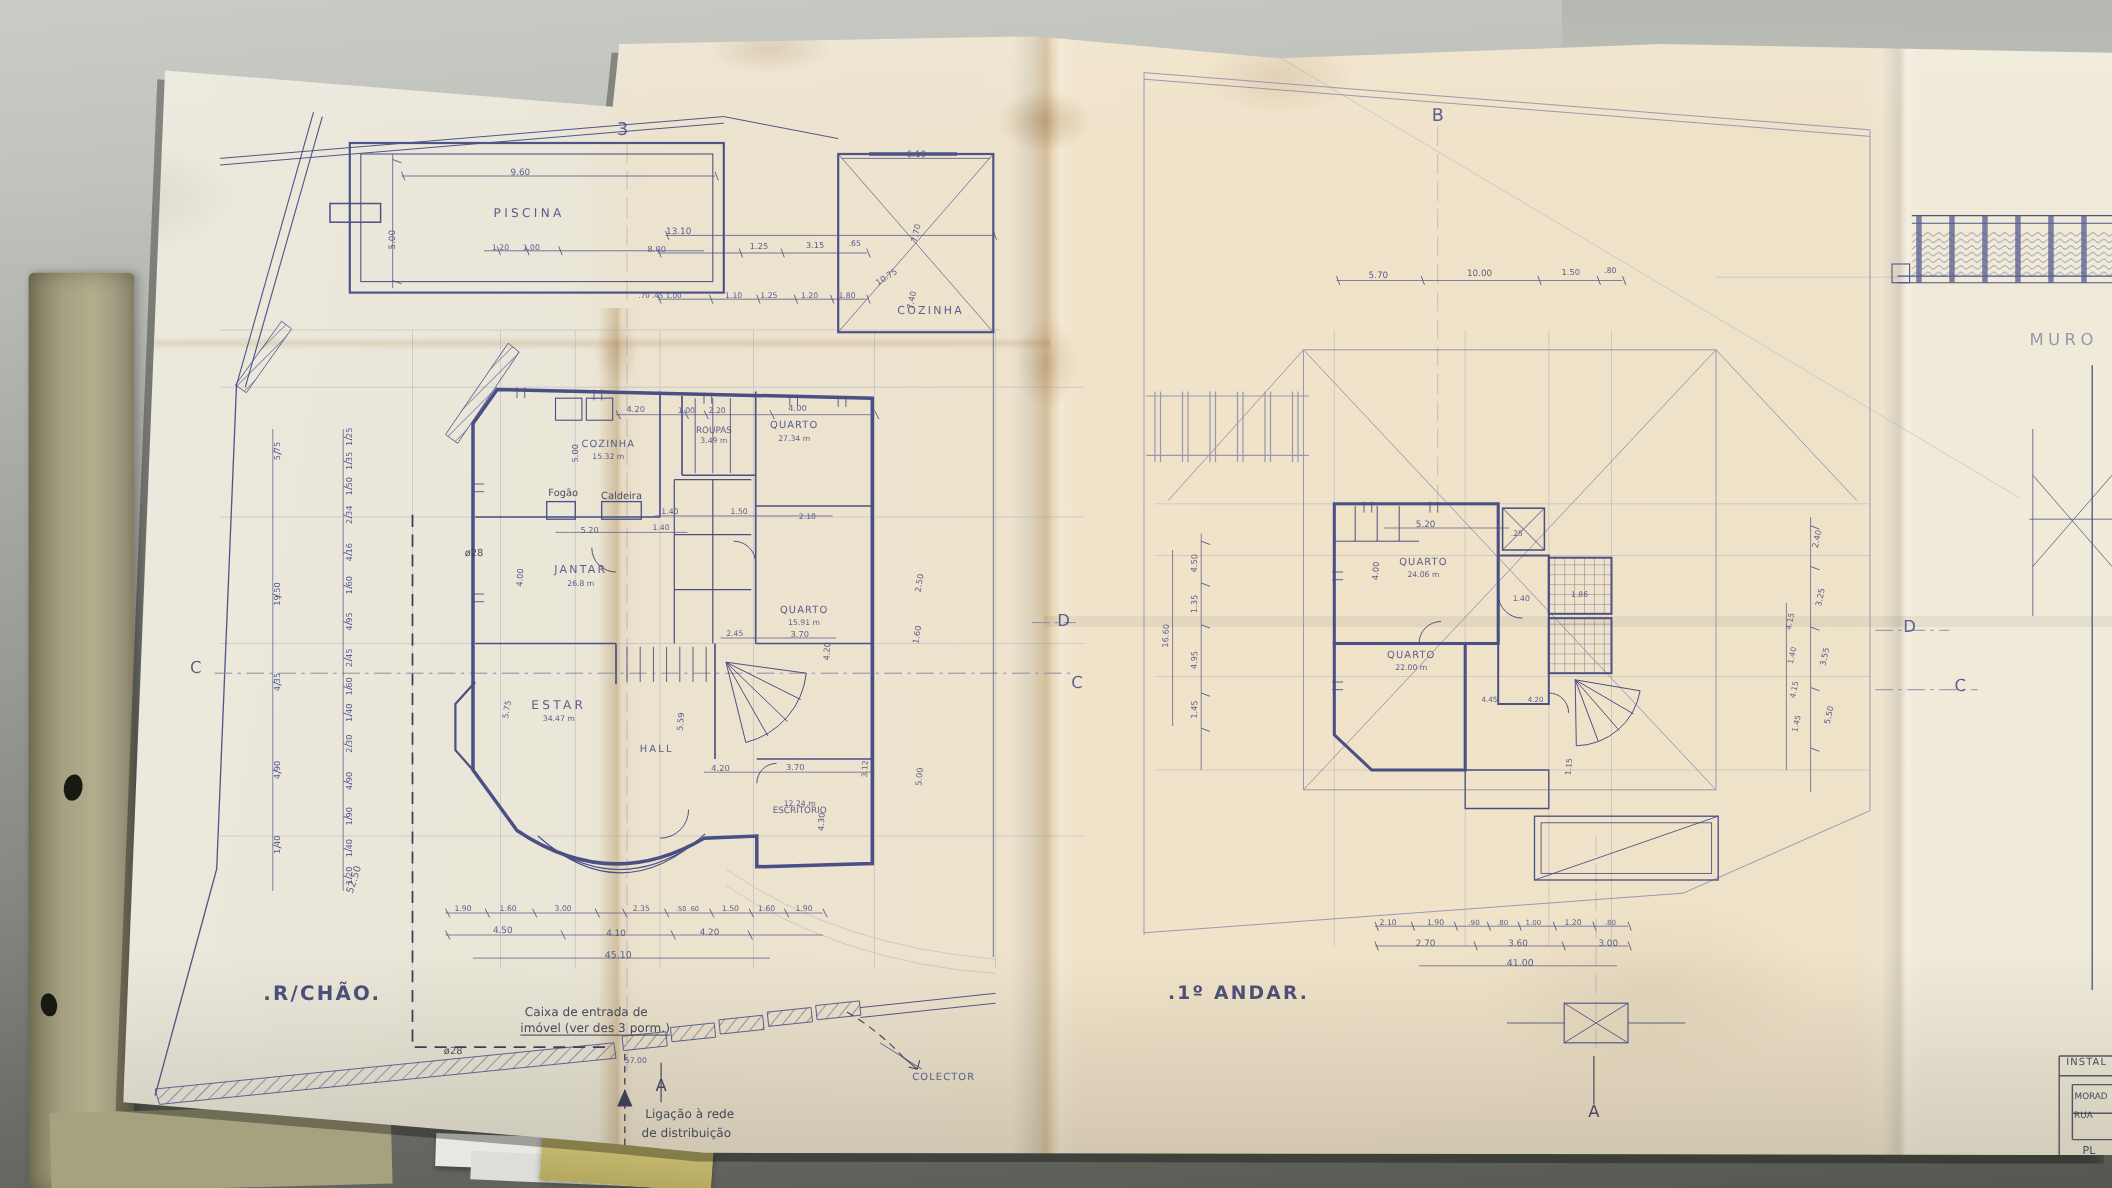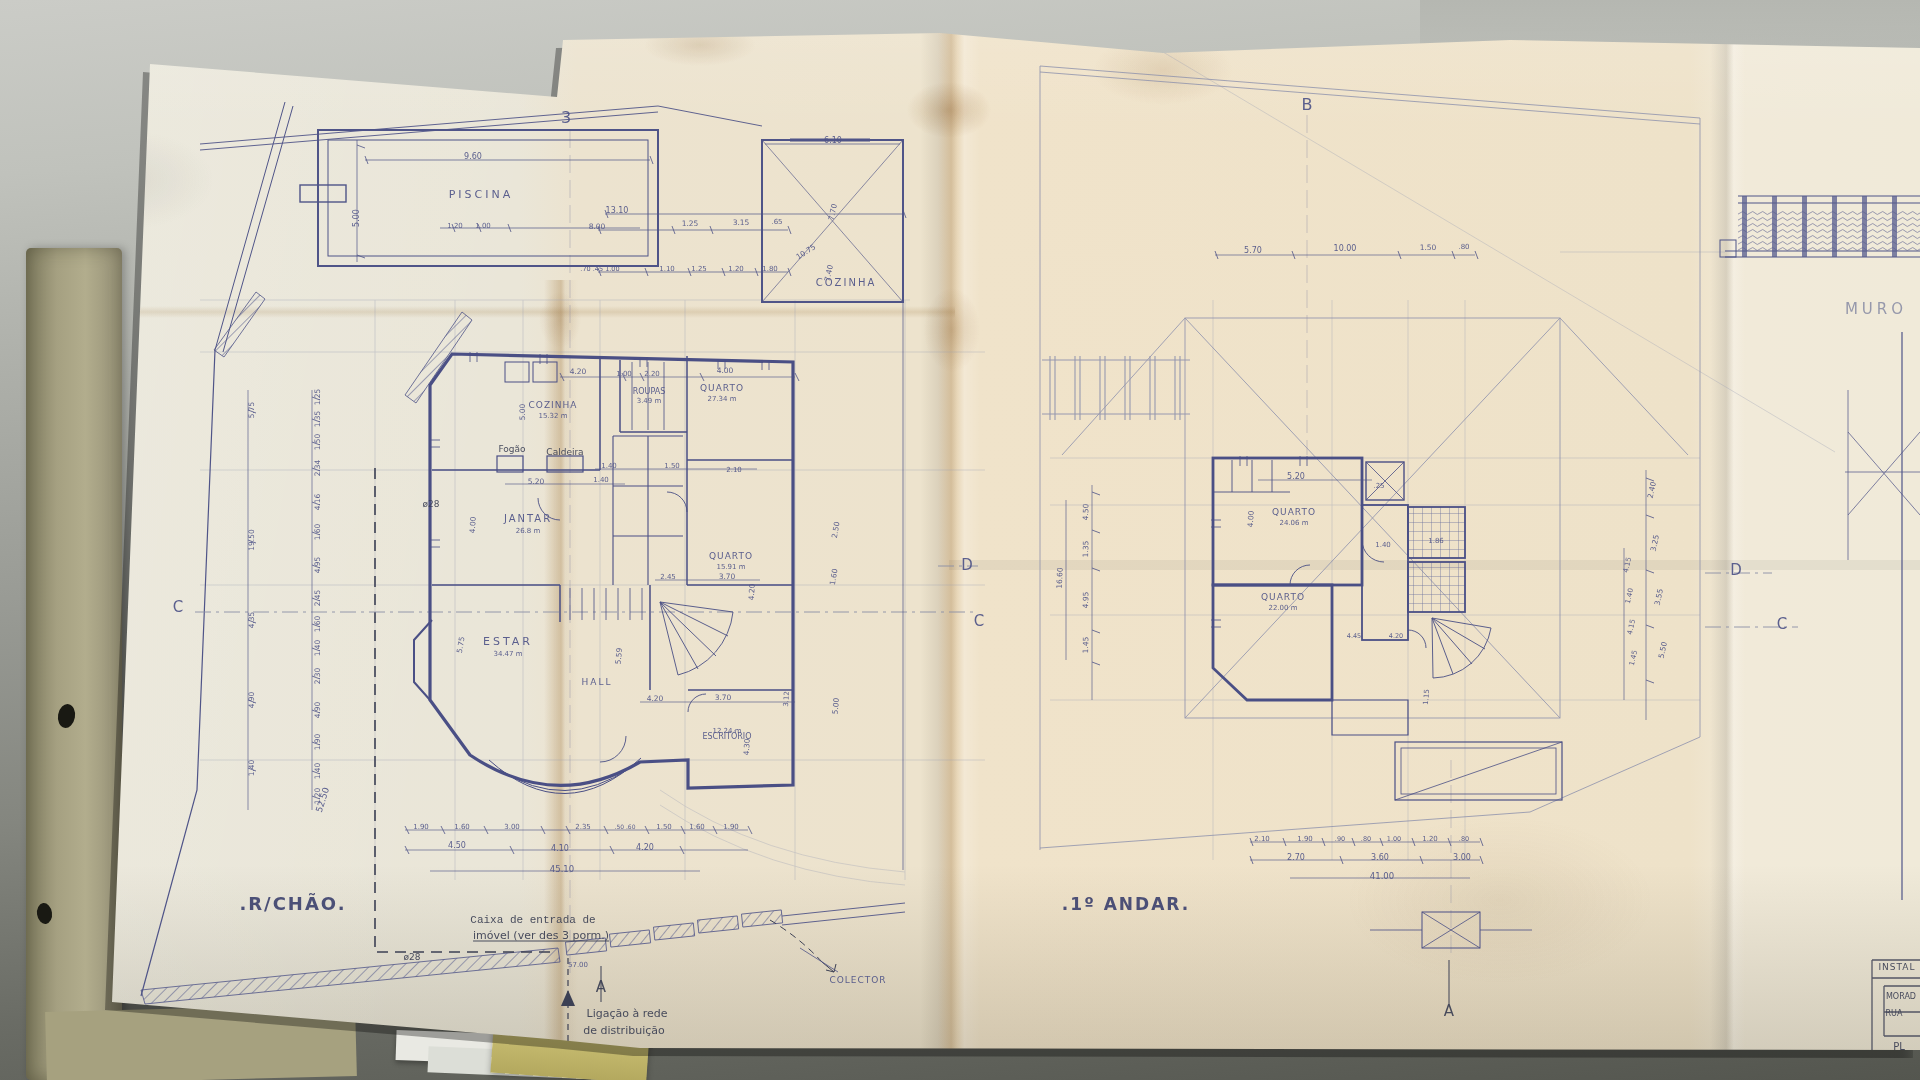--- a/index.html
+++ b/index.html
@@ -269,21 +269,21 @@
         <span class="lbl ink" style="left: 731px; top: 567px; font-size: 7px; transform: translate(-50%, -50%) rotate(0deg);">15.91 m</span>
         <span class="lbl ink" style="left: 508px; top: 641px; font-size: 11px; letter-spacing: 3px; transform: translate(-50%, -50%) rotate(0deg);">ESTAR</span>
         <span class="lbl ink" style="left: 508px; top: 654px; font-size: 7px; transform: translate(-50%, -50%) rotate(0deg);">34.47 m</span>
         <span class="lbl ink" style="left: 597px; top: 682px; font-size: 9px; letter-spacing: 2px; transform: translate(-50%, -50%) rotate(0deg);">HALL</span>
         <span class="lbl ink" style="left: 727px; top: 721px; font-size: 8px; transform: translate(-50%, -50%) rotate(0deg); margin-top: 16px;">ESCRITÓRIO</span>
         <span class="lbl ink" style="left: 727px; top: 731px; font-size: 7px; transform: translate(-50%, -50%) rotate(0deg);">12.24 m</span>
         <span class="lbl dark" style="left: 512px; top: 449px; font-size: 9px; transform: translate(-50%, -50%) rotate(0deg);">Fogão</span>
         <span class="lbl dark" style="left: 565px; top: 452px; font-size: 9px; transform: translate(-50%, -50%) rotate(0deg); text-align: right;">Caldeira</span>
         <span class="lbl dark" style="left: 431px; top: 504px; font-size: 9px; transform: translate(-50%, -50%) rotate(0deg);">ø28</span>
         <span class="lbl dark" style="left: 412px; top: 957px; font-size: 9px; transform: translate(-50%, -50%) rotate(0deg);">ø28</span>
-        <span class="lbl dark" style="left: 533px; top: 920px; font-size: 11px; transform: translate(-50%, -50%) rotate(0deg); font-family: Liberation Mono, monospace;">Caixa de entrada de</span>
+        <span class="lbl dark" style="left: 533px; top: 920px; font-size: 11px; transform: translate(-50%, -50%) rotate(0deg);">Caixa de entrada de</span>
         <span class="lbl dark u" style="left: 541px; top: 935px; font-size: 11px; transform: translate(-50%, -50%) rotate(0deg);">imóvel (ver des 3 porm.)</span>
         <span class="lbl dark" style="left: 627px; top: 1013px; font-size: 11px; transform: translate(-50%, -50%) rotate(0deg);">Ligação à rede</span>
         <span class="lbl dark" style="left: 624px; top: 1030px; font-size: 11px; transform: translate(-50%, -50%) rotate(0deg);">de distribuição</span>
         <span class="lbl ink" style="left: 858px; top: 980px; font-size: 9px; letter-spacing: 1px; transform: translate(-50%, -50%) rotate(0deg);">COLECTOR</span>
         <span class="lbl ink" style="left: 578px; top: 965px; font-size: 7px; transform: translate(-50%, -50%) rotate(0deg);">57.00</span>
         <span class="lbl ink" style="left: 473px; top: 157px; font-size: 8px; transform: translate(-50%, -50%) rotate(0deg);">9.60</span>
         <span class="lbl ink" style="left: 357px; top: 218px; font-size: 8px; transform: translate(-50%, -50%) rotate(-90deg);">5.00</span>
         <span class="lbl ink" style="left: 455px; top: 226px; font-size: 7px; transform: translate(-50%, -50%) rotate(0deg);">1.20</span>
         <span class="lbl ink" style="left: 483px; top: 226px; font-size: 7px; transform: translate(-50%, -50%) rotate(0deg);">1.00</span>
         <span class="lbl ink" style="left: 617px; top: 211px; font-size: 8px; transform: translate(-50%, -50%) rotate(0deg);">13.10</span>

